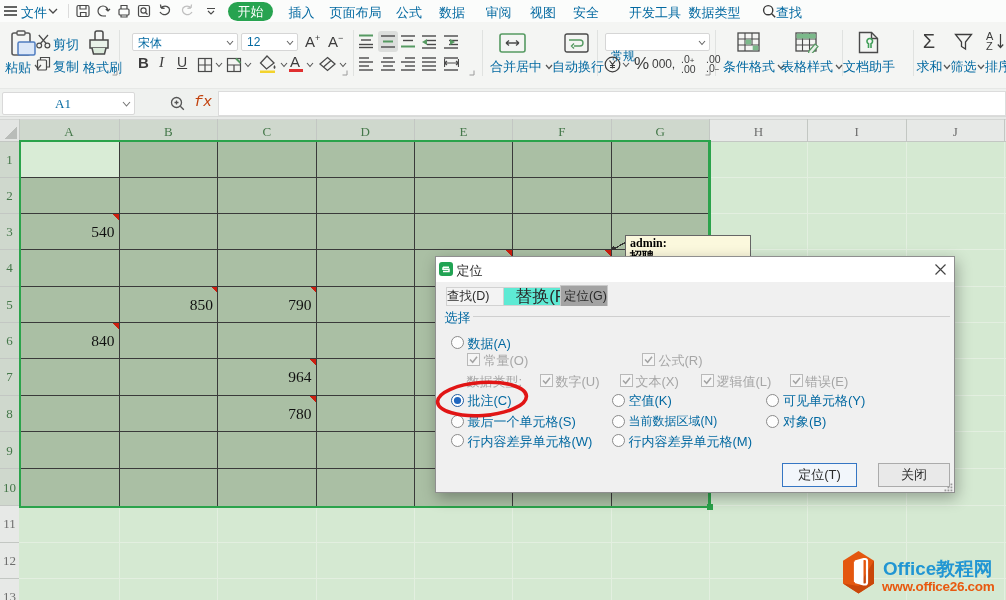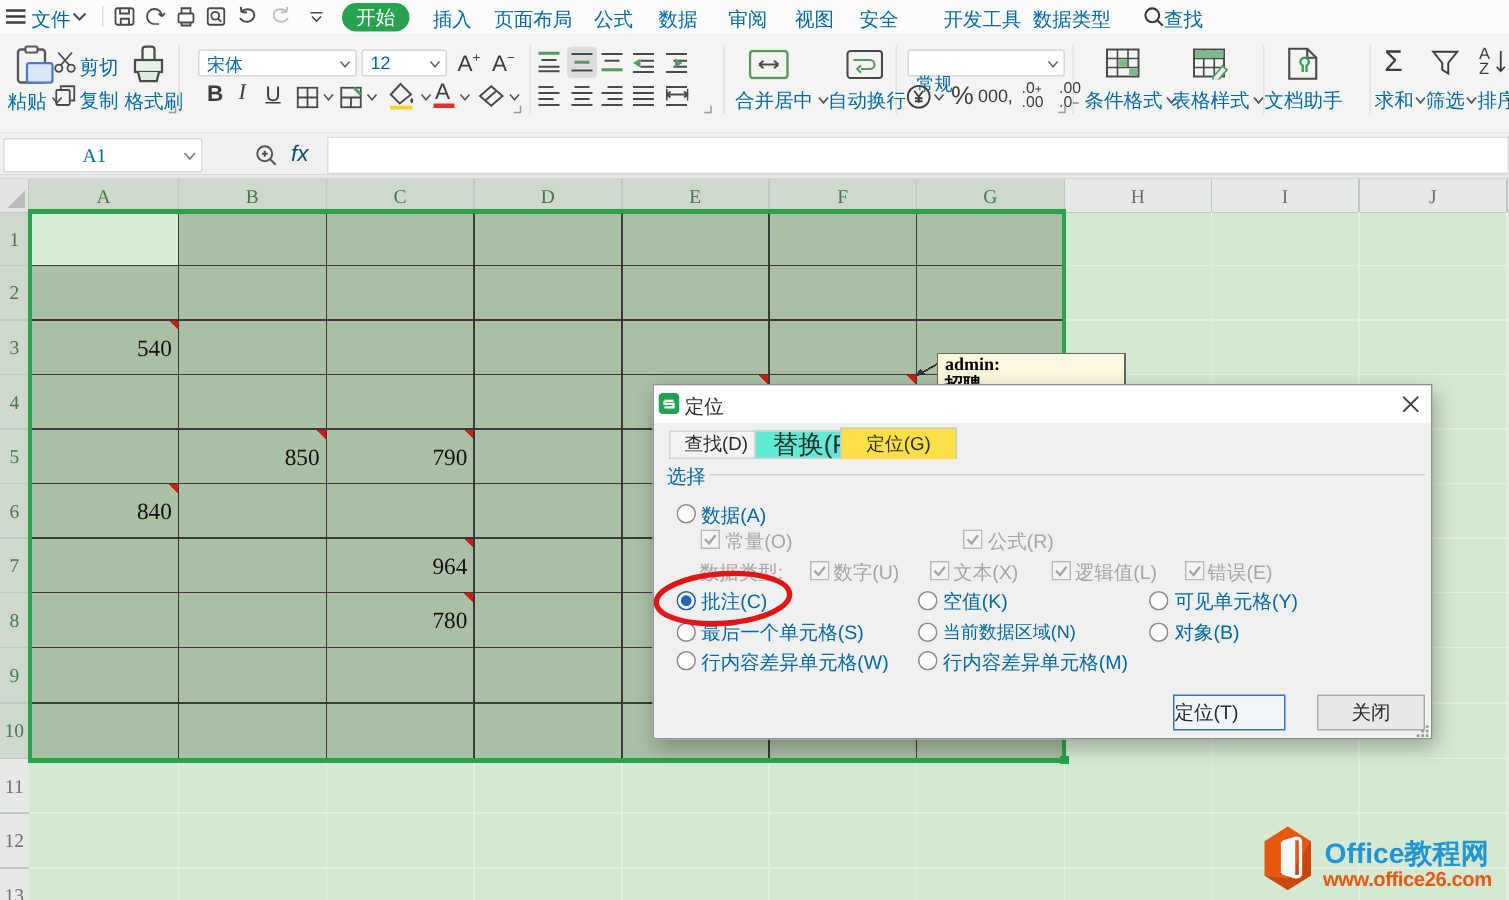--- a/index.html
+++ b/index.html
@@ -297,21 +297,21 @@
 <div class="abs" style="left:0;top:89px;width:1006px;height:28px;background:#eff1ef;border-bottom:1px solid #d8dad8"></div>
 <div class="abs" style="left:2px;top:92px;width:133px;height:23px;background:#fff;border:1px solid #d9d9d9;border-radius:2px"></div>
 <div class="txt" style="left:55px;top:96px;font-size:13px;font-family:'Liberation Serif',serif">A1</div>
 <svg class="abs" style="left:122px;top:101px" width="9" height="6">
       <path d="M1 1 L4.5 5 L8 1" fill="none" stroke="#777" stroke-width="1.1"></path>
     </svg>
 <svg class="abs" style="left:170px;top:96px" width="16" height="16" fill="none" stroke="#555" stroke-width="1.3">
       <circle cx="6.5" cy="6.5" r="5"></circle>
       <path d="M10.3 10.3 l3.5 3.5 M4.5 6.5 h4 M6.5 4.5 v4"></path>
     </svg>
-<div class="txt" style="left:194px;top:94px;font-size:15px;font-style:italic;font-family:Liberation Sans, sans-serif;color:#0c4a6e">fx</div>
+<div class="txt" style="left:194px;top:94px;font-size:15px;font-style:italic;font-family:Liberation Mono, monospace;color:#c2410c">fx</div>
 <div class="abs" style="left:218px;top:91px;width:788px;height:25px;background:#fff;border:1px solid #dcdcdc"></div>
 <svg class="abs" style="left:0;top:0" width="1006" height="600" shape-rendering="crispEdges">
       <rect x="0" y="117" width="1006" height="483" fill="#d5e9d2"></rect>
       <rect x="0" y="117" width="1006" height="24.5" fill="#e7e9e7"></rect>
       <rect x="0" y="141.5" width="19" height="458.5" fill="#e7e9e7"></rect>
       <rect x="19" y="119" width="690.5" height="22.5" fill="#cfd8cd"></rect>
       <rect x="0" y="141.5" width="19" height="364.2" fill="#cfd8cd"></rect>
       <rect x="0" y="119" width="19" height="22.5" fill="#e3e5e3"></rect>
       <polygon points="5,138.5 16.5,138.5 16.5,127" fill="#b9bcb9"></polygon>
       <line x1="0" y1="119" x2="1006" y2="119" stroke="#d4d6d4" stroke-width="1"></line>
@@ -444,23 +444,23 @@
 <div class="abs" style="left:434.5px;top:255.5px;width:520px;height:237px;background:#f0f0f0;border:1px solid #8f8f8f;box-shadow:2px 5px 14px rgba(0,0,0,0.3)">
 <div class="abs" style="left:0;top:0;width:100%;height:25px;background:#fff"></div>
 <svg class="abs" style="left:3px;top:5px" width="14" height="14">
         <rect width="14" height="14" rx="3" fill="#21a353"></rect>
         <path d="M4 5.2 h6 M4 5.2 v2 h6 v2.3 h-6 M4 9.5 h6" stroke="#fff" stroke-width="1.5" fill="none"></path>
       </svg>
 <div class="txt" style="left:21px;top:5px;font-size:13px;color:#2b2b2b">定位</div>
 <svg class="abs" style="left:499px;top:7px" width="11" height="11">
         <path d="M0.5 0.5 L10.5 10.5 M10.5 0.5 L0.5 10.5" stroke="#444" stroke-width="1.2"></path>
       </svg>
-<div class="abs" style="left:10.5px;top:30.5px;width:63px;height:18.5px;background:#f3f3f3;border:1px solid #d2d2d2;font-size:12.5px;text-align:center;line-height:17px;color:#2b2b2b">查找(D)</div>
+<div class="abs" style="left:10.5px;top:30.5px;width:63px;height:18.5px;background:#f3f3f3;border:1px solid #d2d2d2;font-size:12.5px;line-height:17px;color:#2b2b2b">查找(D)</div>
 <div class="abs" style="left:67.5px;top:30.5px;width:81px;height:18.5px;background:#5eead4;border:1px solid #d2d2d2;font-size:17px;text-align:center;line-height:17px;color:#2b2b2b">替换(P)</div>
-<div class="abs" style="left:124.5px;top:28px;width:78px;height:21px;background:#fde047;border:1px solid #c9c9c9;border-bottom:none;font-size:12.5px;text-align:center;line-height:20px;color:#2b2b2b">定位(G)</div>
+<div class="abs" style="left:124.5px;top:28px;width:48px;height:21px;background:#a3a3a3;border:1px solid #c9c9c9;border-bottom:none;font-size:12.5px;text-align:right;line-height:20px;color:#2b2b2b">定位(G)</div>
 <div class="txt" style="left:9px;top:52px;font-size:13px">选择</div>
 <div class="abs" style="left:37px;top:59.5px;width:477px;height:1px;background:#cfcfcf"></div>
 <svg class="abs" style="left:15px;top:79.5px" width="13" height="13">
         <circle cx="6.5" cy="6.5" r="6" fill="#fdfdfd" stroke="#8a8a8a" stroke-width="1"></circle>
       </svg>
 <div class="txt" style="left:32px;top:78px;font-size:13px">数据(A)</div>
 <svg class="abs" style="left:31px;top:96.5px" width="13" height="13">
         <rect x="0.5" y="0.5" width="12" height="12" fill="#f5f5f5" stroke="#b9b9b9" stroke-width="1"></rect>
         <path d="M3 6.5 L5.7 9.3 L10 3.8" fill="none" stroke="#a3a3a3" stroke-width="1.5"></path>
       </svg>
@@ -517,21 +517,21 @@
       </svg>
 <div class="txt" style="left:347.5px;top:156.5px;font-size:13px">对象(B)</div>
 <svg class="abs" style="left:15px;top:177.5px" width="13" height="13">
         <circle cx="6.5" cy="6.5" r="6" fill="#fdfdfd" stroke="#8a8a8a" stroke-width="1"></circle>
       </svg>
 <div class="txt" style="left:32px;top:176px;font-size:13px">行内容差异单元格(W)</div>
 <svg class="abs" style="left:176px;top:177.5px" width="13" height="13">
         <circle cx="6.5" cy="6.5" r="6" fill="#fdfdfd" stroke="#8a8a8a" stroke-width="1"></circle>
       </svg>
 <div class="txt" style="left:193px;top:176px;font-size:13px">行内容差异单元格(M)</div>
-<div class="abs" style="left:346.5px;top:206px;width:75px;height:24px;background:#f2f6fb;border:1.5px solid #3576c4;font-size:13px;line-height:21px;color:#2b2b2b">定位(T)</div>
+<div class="abs" style="left:346.5px;top:206px;width:75px;height:24px;background:#f2f6fb;border:1.5px solid #3576c4;font-size:13px;text-align:center;line-height:21px;color:#2b2b2b">定位(T)</div>
 <div class="abs" style="left:442.5px;top:206px;width:72px;height:24px;background:#e9e9e9;border:1px solid #ababab;font-size:13px;text-align:center;line-height:22px;color:#2b2b2b">关闭</div>
 <svg class="abs" style="left:508px;top:226px" width="9" height="9" fill="#9a9a9a">
         <rect x="6.5" y="0.5" width="1.8" height="1.8"></rect>
         <rect x="6.5" y="3.5" width="1.8" height="1.8"></rect>
         <rect x="3.5" y="3.5" width="1.8" height="1.8"></rect>
         <rect x="6.5" y="6.5" width="1.8" height="1.8"></rect>
         <rect x="3.5" y="6.5" width="1.8" height="1.8"></rect>
         <rect x="0.5" y="6.5" width="1.8" height="1.8"></rect>
       </svg>
 </div>

